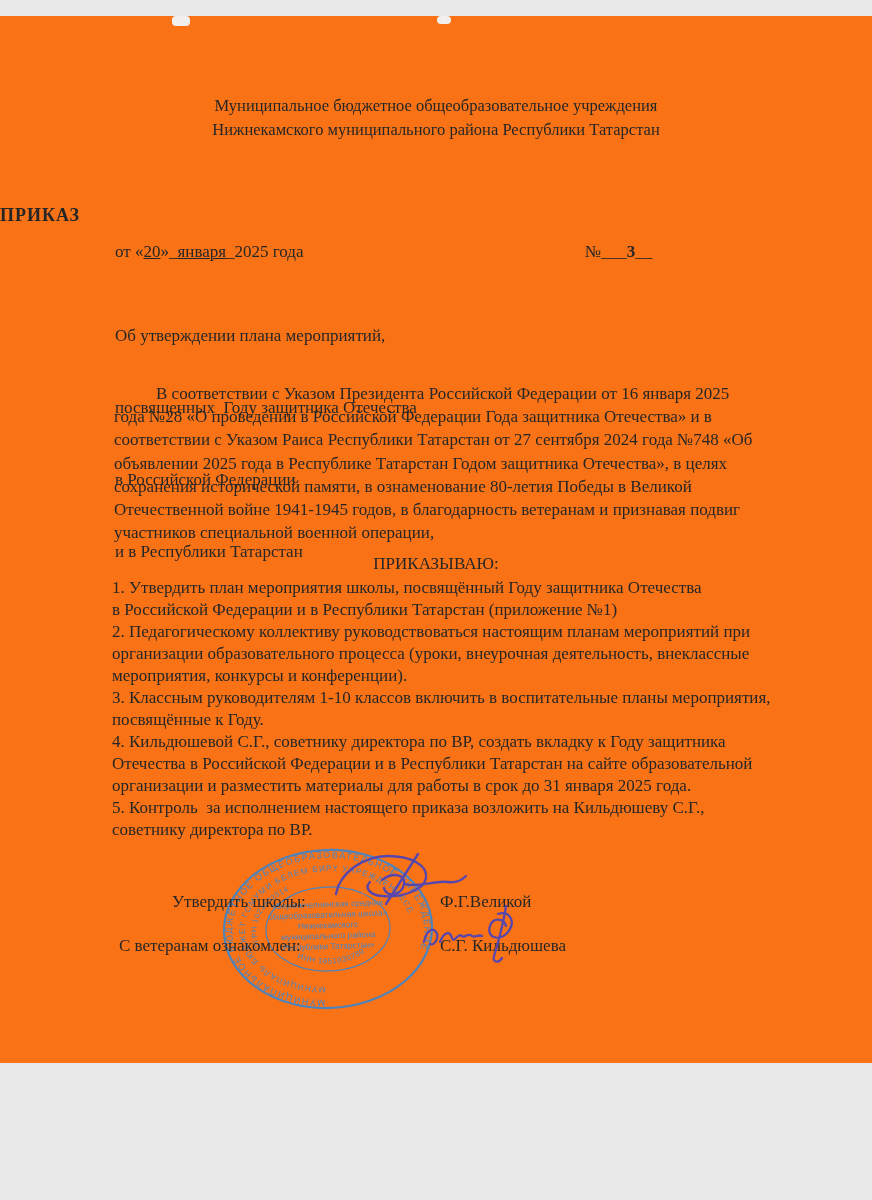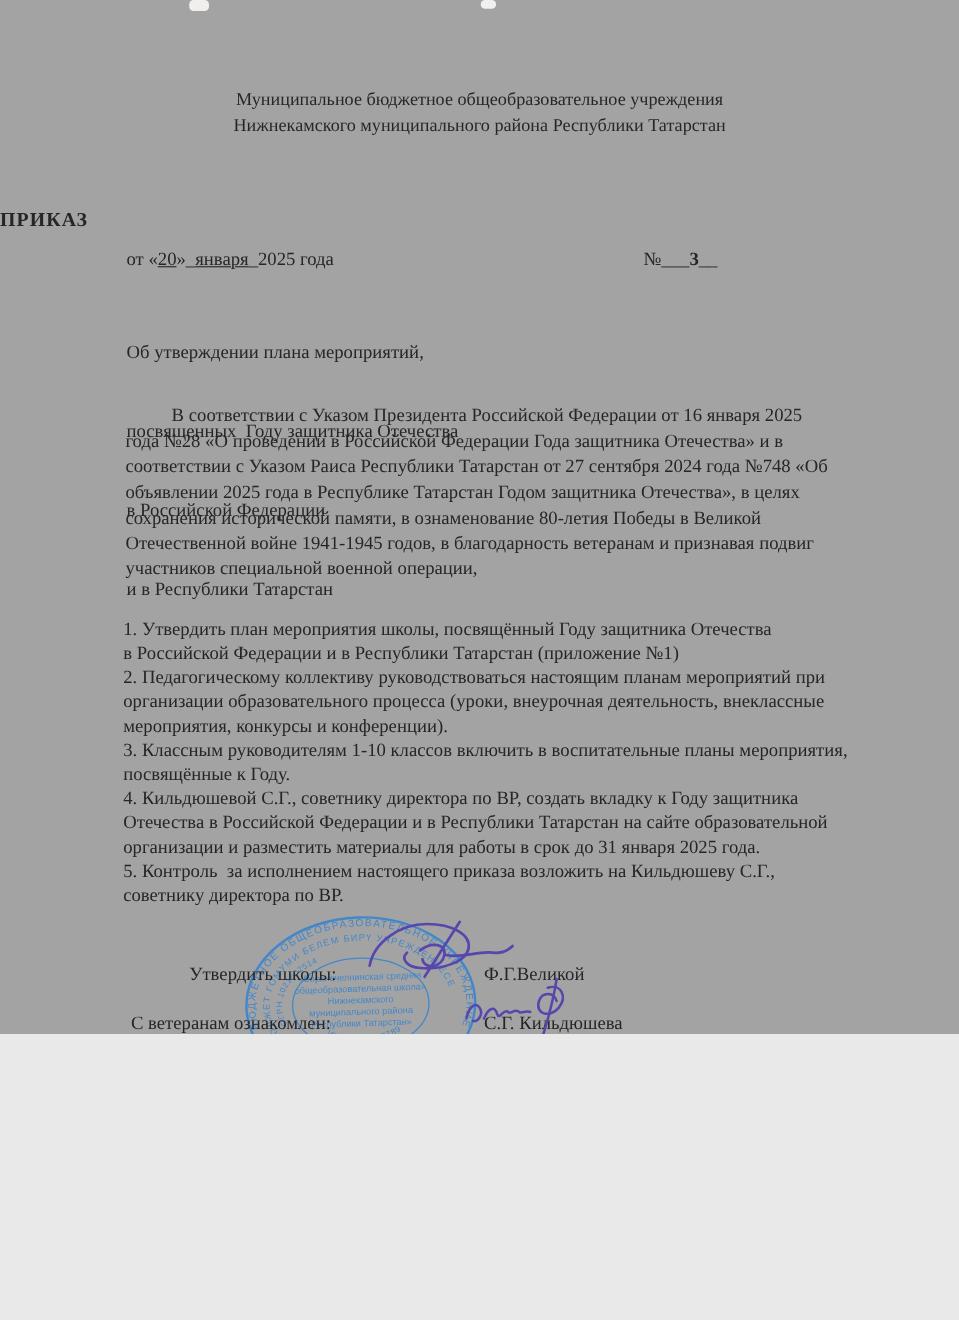--- a/index.html
+++ b/index.html
@@ -1,18 +1,18 @@
 <!DOCTYPE html>
 <html lang="ru"><head>
 <meta charset="utf-8">
 <style>
   html,body { margin:0; padding:0; background:#e9e9e9; }
   .page {
-    position:relative; width:872px; height:940px; margin:0 auto;
-    background:#a3a3a3; overflow:hidden;
+    position:relative; width:872px; height:1047px; margin:16px auto;
+    background:#f97316; overflow:hidden;
     font-family:"Liberation Serif", serif; color:#262626;
   }
   .hdr { position:absolute; top:78px; left:0; right:0; text-align:center;
          font-size:16.5px; line-height:24px; }
   .title { position:absolute; top:189px; left:0; right:0; text-align:left;
            font-weight:bold; font-size:18px; letter-spacing:1px; }
   .dateline { position:absolute; top:226px; left:115px; font-size:17px; }
   .dateline u, .docnum b { text-decoration-thickness:1px; }
   .docnum { position:absolute; top:226px; left:585px; font-size:17px; }
   .subject { position:absolute; top:260px; left:115px; font-size:17px;
@@ -57,20 +57,21 @@
   </div>
 
   <div class="preamble">В соответствии с Указом Президента Российской Федерации от 16 января 2025
 года №28 «О проведении в Российской Федерации Года защитника Отечества» и в
 соответствии с Указом Раиса Республики Татарстан от 27 сентября 2024 года №748 «Об
 объявлении 2025 года в Республике Татарстан Годом защитника Отечества», в целях
 сохранения исторической памяти, в ознаменование 80-летия Победы в Великой
 Отечественной войне 1941-1945 годов, в благодарность ветеранам и признавая подвиг
 участников специальной военной операции,</div>
 
+  <div class="resheading">ПРИКАЗЫВАЮ:</div>
 
   <div class="items">
     <div class="item">1. Утвердить план мероприятия школы, посвящённый Году защитника Отечества
 в Российской Федерации и в Республики Татарстан (приложение №1)</div>
     <div class="item">2. Педагогическому коллективу руководствоваться настоящим планам мероприятий при
 организации образовательного процесса (уроки, внеурочная деятельность, внеклассные
 мероприятия, конкурсы и конференции).</div>
     <div class="item">3. Классным руководителям 1-10 классов включить в воспитательные планы мероприятия,
 посвящённые к Году.</div>
     <div class="item">4. Кильдюшевой С.Г., советнику директора по ВР, создать вкладку к Году защитника

